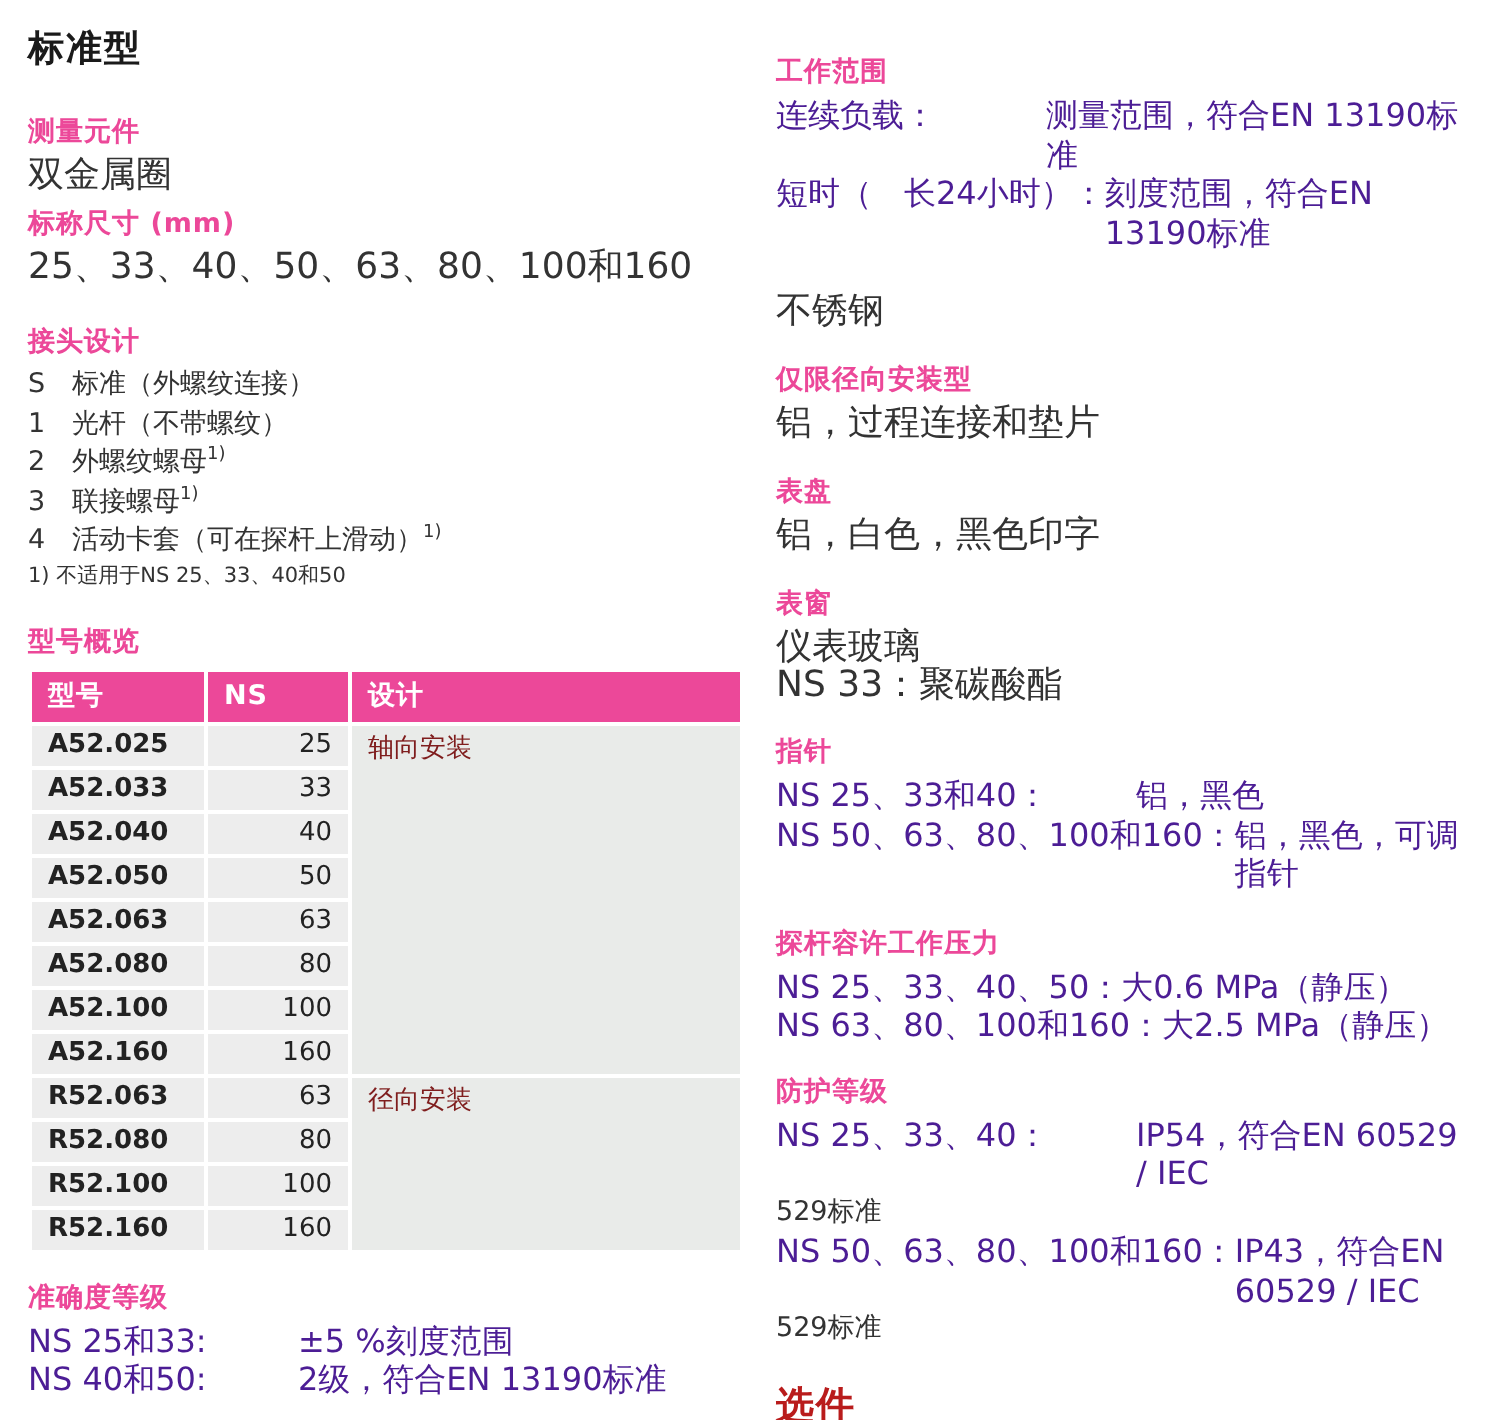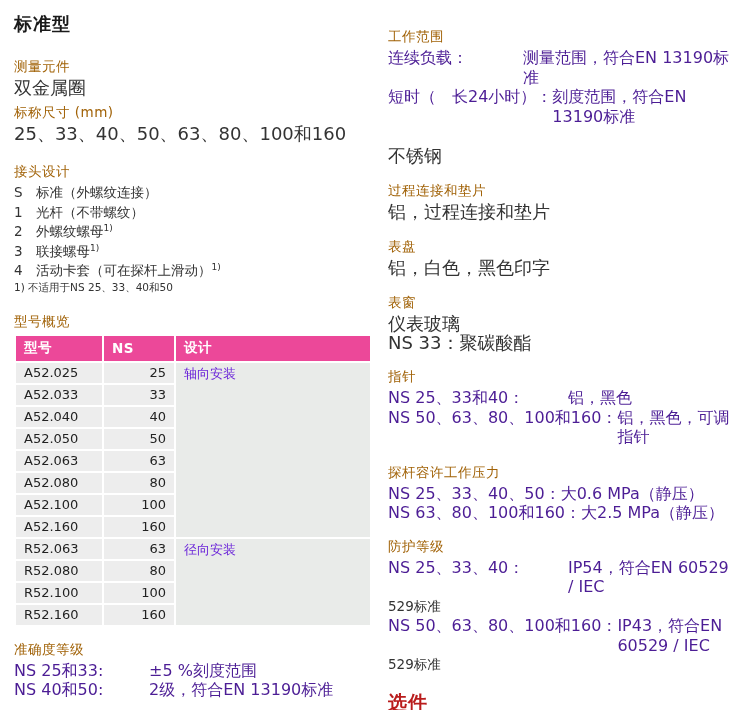--- a/index.html
+++ b/index.html
@@ -8,21 +8,21 @@
     width:750px; height:710px; background:#ffffff;
     font-family:"DejaVu Sans","Liberation Sans",sans-serif;
     color:#2a2a2a; overflow:hidden;
   }
   .page { display:flex; padding:10px 14px 0 14px; }
   .col-left { width:358px; flex:none; }
   .col-right { flex:1; padding-left:16px; }
 
   .doc-title { font-size:18px; font-weight:bold; color:#1a1a1a; margin:2px 0 0 0; letter-spacing:1px; }
 
-  .sec h2 { font-size:13.5px; font-weight:normal; color:#a16207; margin:0 0 3px 0; line-height:18px; letter-spacing:0.5px; }
+  .sec h2 { font-size:13.5px; font-weight:bold; color:#ec4899; margin:0 0 3px 0; line-height:18px; letter-spacing:0.5px; }
   .body-line { font-size:18px; line-height:19px; color:#333; }
 
   
   .sec-measuring   { margin-top:21px; }
   .sec-size        { margin-top:6px; }
   .sec-connection  { margin-top:19px; }
   .footnote        { font-size:10.5px; color:#333; }
   .sec-models      { margin-top:17px; }
   .sec-accuracy    { margin-top:13px; }
 
@@ -30,23 +30,23 @@
   .conn-code { flex:none; width:22px; }
   sup { font-size:9px; line-height:0; }
 
   
   table.models { border-collapse:separate; border-spacing:2px; width:100%; margin-top:4px; }
   table.models th {
     background:#ec4899; color:#ffffff; font-size:13.5px; font-weight:bold;
     text-align:left; padding:3px 8px 4px 8px; letter-spacing:0.5px;
   }
   table.models td { background:#ededed; font-size:13px; padding:2px 8px 3px 8px; color:#222; }
-  table.models td.model { font-weight:normal; width:86px; }
+  table.models td.model { font-weight:bold; width:86px; }
   table.models td.ns { width:70px;text-align:right; }
-  table.models td.design { background:#e9ebe9; vertical-align:top; color:#6d28d9; }
+  table.models td.design { background:#e9ebe9; vertical-align:top; color:#7f1d1d; }
 
   
   .kv { display:flex; font-size:16px; line-height:19.5px; color:#4c1d95; }
   .kv .k { flex:none; white-space:pre; }
   .kv .v { white-space:pre-wrap; }
   .w135 .k { min-width:135px; }
   .w165 .k { min-width:165px; }
   .w180 .k { min-width:180px; }
   .wrapline { font-size:13.5px; line-height:19.5px; color:#333; }
 
@@ -198,21 +198,21 @@
         <span class="k">短时（　长24小时）：</span>
         <span class="v">刻度范围，符合EN 13190标准</span>
       </div>
     </div>
 
     <div class="sec sec-case">
       <div class="body-line">不锈钢</div>
     </div>
 
     <div class="sec sec-elbow">
-      <h2>过程连接和垫片</h2>
+      <h2>仅限径向安装型</h2>
       <div class="body-line">铝，过程连接和垫片</div>
     </div>
 
     <div class="sec sec-dial">
       <h2>表盘</h2>
       <div class="body-line">铝，白色，黑色印字</div>
     </div>
 
     <div class="sec sec-window">
       <h2>表窗</h2>

